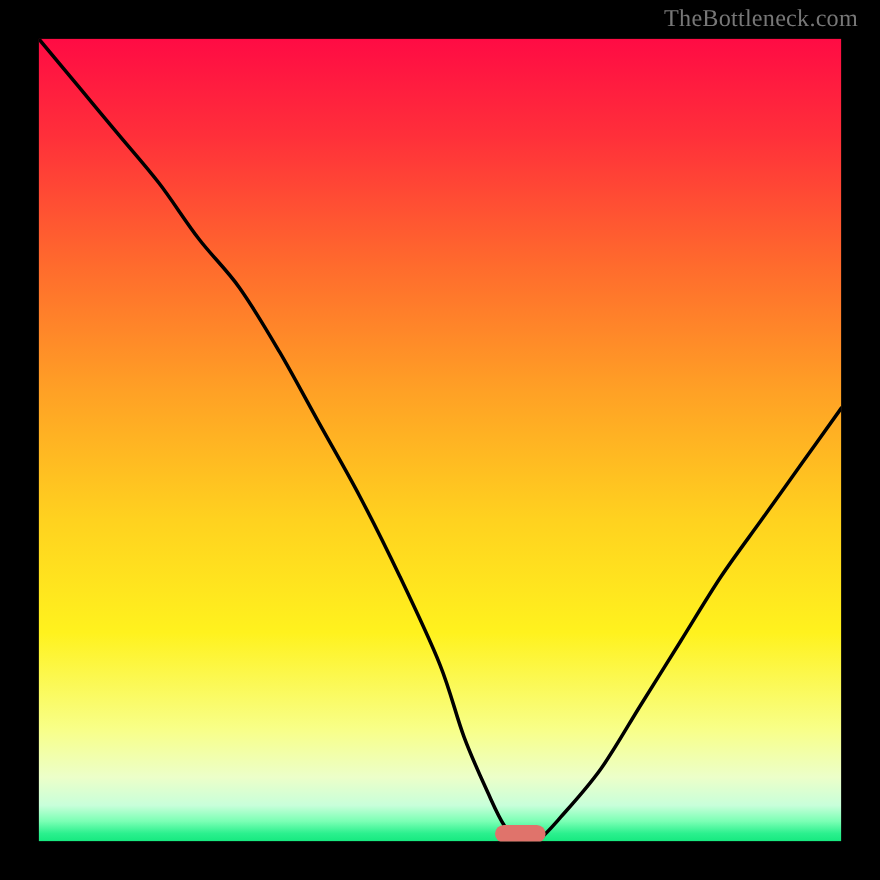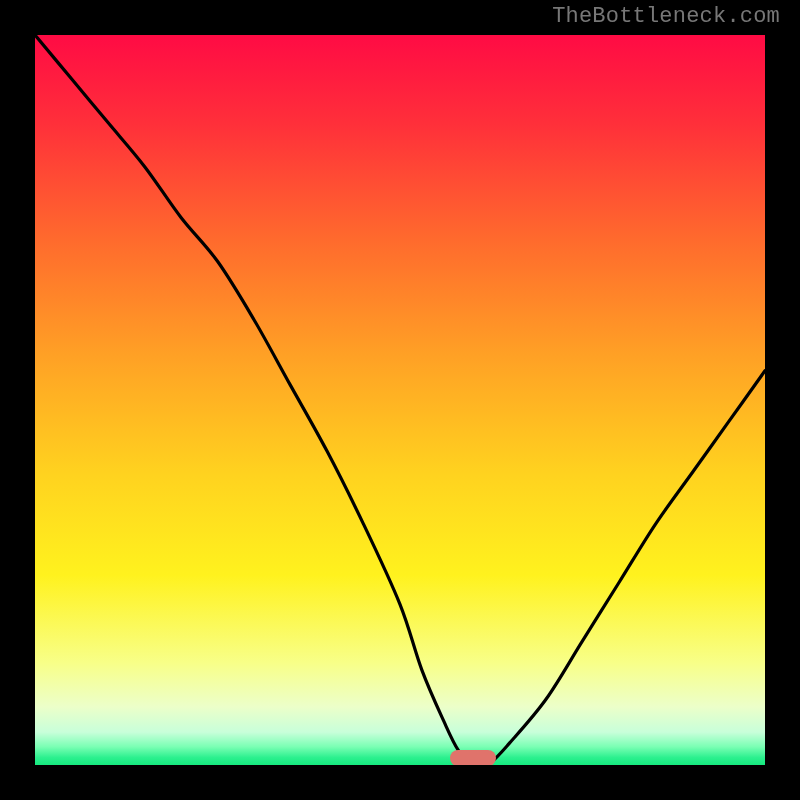--- a/index.html
+++ b/index.html
@@ -39,21 +39,21 @@
     width: 46px;
     height: 16px;
     border-radius: 8px;
     background: #e0736b;
   }
   .watermark {
     position: absolute;
     top: 4px;
     right: 20px;
     color: #777;
-    font-family: Liberation Mono, monospace;
+    font-family: Liberation Serif, serif;
     font-size: 22px;
     font-weight: 400;
     letter-spacing: 0.2px;
   }
 </style>
 </head>
 <body>
 
 <div class="frame">
 

